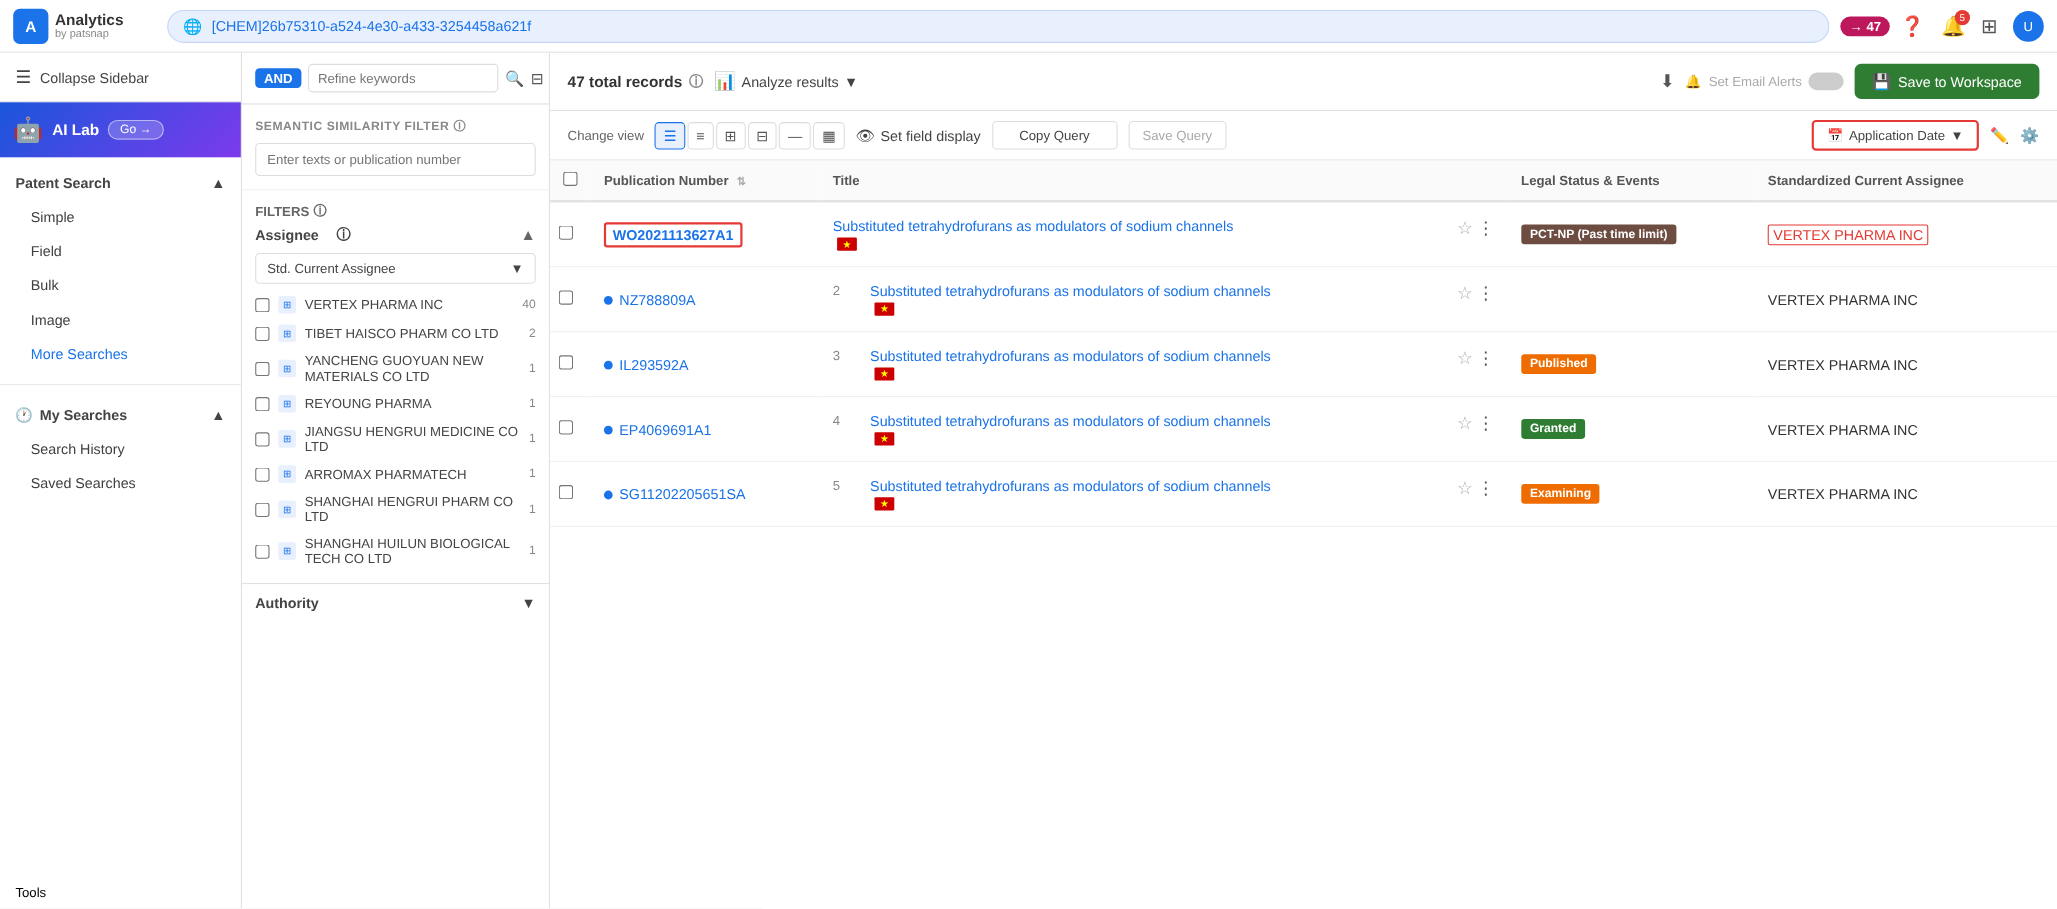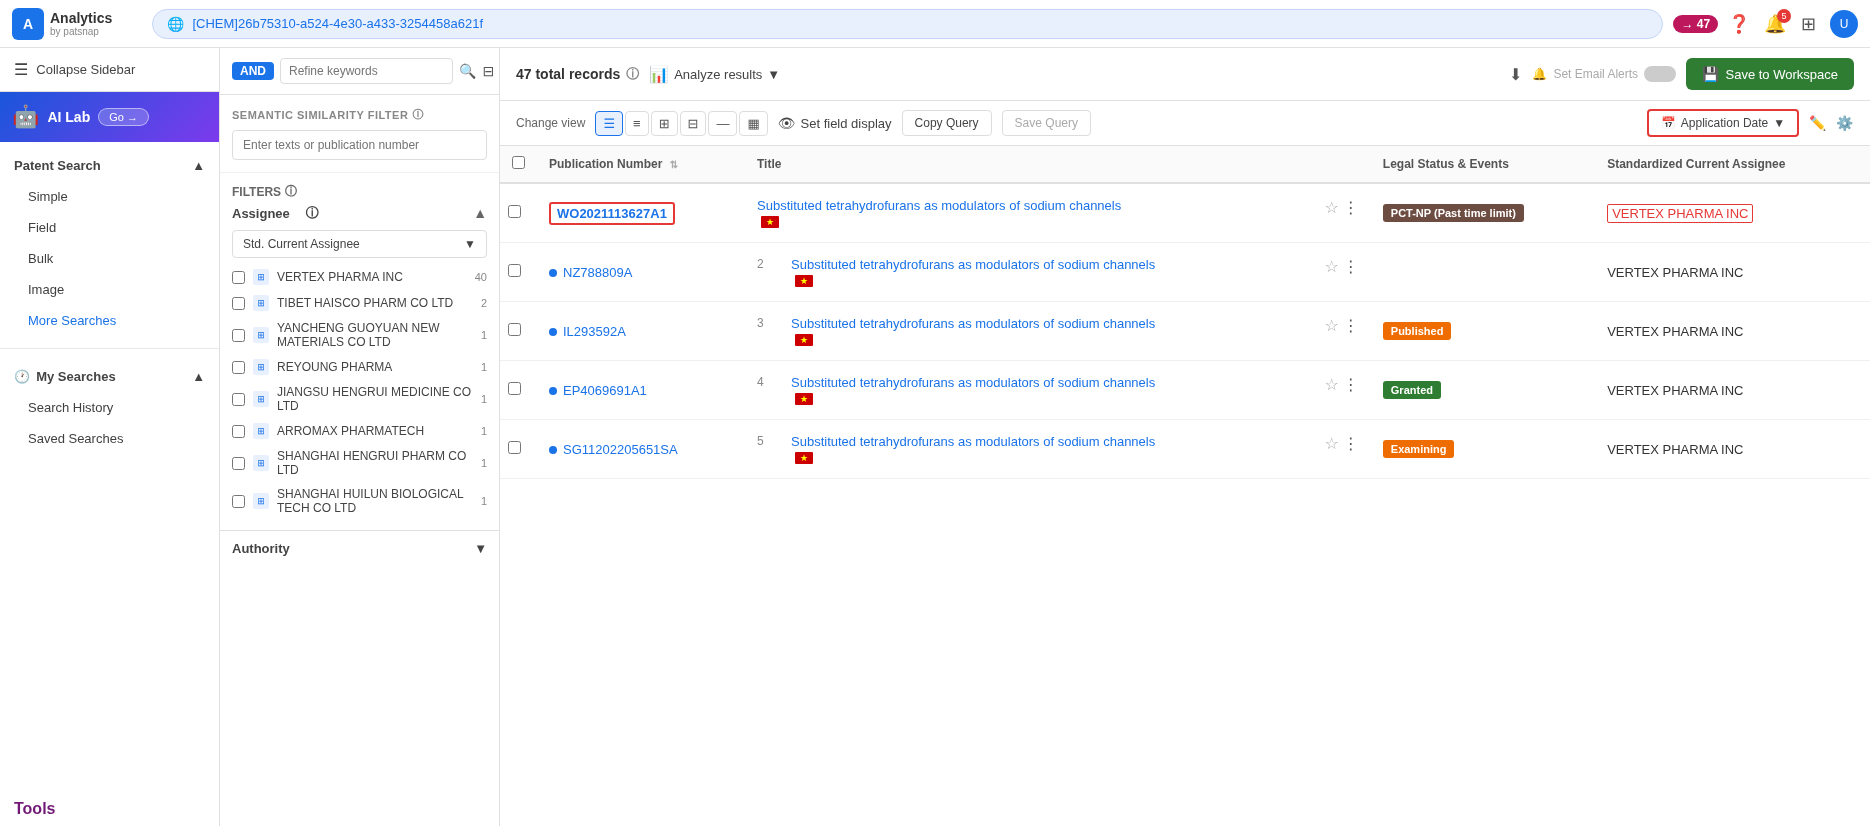--- a/index.html
+++ b/index.html
@@ -57,21 +57,21 @@
     .sidebar-section-header {
       display: flex; align-items: center; justify-content: space-between;
       padding: 8px 14px; font-size: 13px; font-weight: 600; color: #444; cursor: pointer;
     }
     .sidebar-item {
       padding: 8px 14px 8px 28px; font-size: 13px; color: #404040; cursor: pointer;
       display: flex; align-items: center; gap: 6px;
     }
     .sidebar-item.blue { color: #1a73e8; }
     .sidebar-divider { border: none; border-top: 1px solid #e8e8e8; margin: 4px 0; }
-    .sidebar-bottom { padding: 8px 14px; font-size: 16px; color: #701a75; margin-top: auto; font-weight: bold; }
+    .sidebar-bottom { padding: 8px 14px; font-size: 12px; color: #000000; margin-top: auto; }
 
     
     .filter-panel {
       width: 280px; background: #fff; border-right: 1px solid #e0e0e0;
       display: flex; flex-direction: column; overflow-y: auto;
     }
     .filter-top-bar {
       display: flex; align-items: center; gap: 6px; padding: 10px 12px;
       border-bottom: 1px solid #e0e0e0;
     }
@@ -168,21 +168,21 @@
       padding: 4px 7px; cursor: pointer; font-size: 13px; color: #555;
     }
     .view-btn.active { background: #e8f0fe; border-color: #1a73e8; color: #1a73e8; }
     .field-display-btn {
       display: flex; align-items: center; gap: 5px; background: none;
       border: none; cursor: pointer; font-size: 13px; color: #444;
     }
     .eye-icon { font-size: 14px; }
     .copy-query-btn {
       border: 1px solid #ddd; border-radius: 4px; background: #fff;
-      padding: 5px 12px; font-size: 12px; color: #444; cursor: pointer;
+      padding: 5px 24px; font-size: 12px; color: #444; cursor: pointer;
     }
     .save-query-btn {
       border: 1px solid #ddd; border-radius: 4px; background: #fff;
       padding: 5px 12px; font-size: 12px; color: #aaa; cursor: pointer;
     }
     .app-date-btn {
       border: 2px solid #e53935; border-radius: 4px; background: #fff;
       padding: 5px 12px; font-size: 12px; color: #444; cursor: pointer;
       display: flex; align-items: center; gap: 5px; margin-left: auto;
     }

